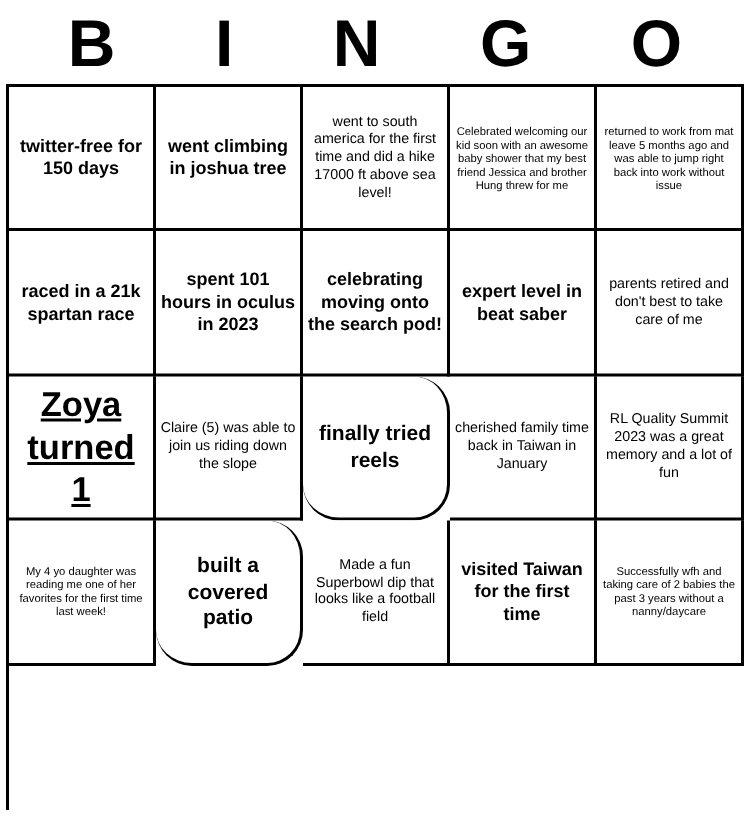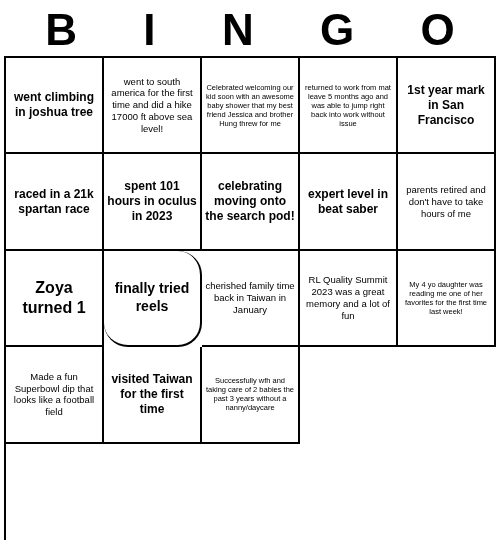--- a/index.html
+++ b/index.html
@@ -52,52 +52,55 @@
       color: #000;
       min-height: 0;
       overflow: hidden;
     }
     .bingo-cell.large-text {
       font-size: 14px;
       font-weight: bold;
       border-radius: 24px;
     }
     .bingo-cell.xl-text {
-      font-size: 16px;
+      font-size: 23px;
       font-weight: bold;
+      text-decoration: underline;
     }
     .bingo-cell.medium-text {
       font-size: 12px;
       font-weight: bold;
     }
   </style>
 </head>
 <body>
 
 <div class="bingo-container">
   <div class="bingo-header">
     <span class="bingo-letter">B</span>
     <span class="bingo-letter">I</span>
     <span class="bingo-letter">N</span>
     <span class="bingo-letter">G</span>
     <span class="bingo-letter">O</span>
   </div>
   <div class="bingo-grid">
+  <div class="bingo-cell medium-text">twitter-free for 150 days</div>
       <div class="bingo-cell medium-text">went climbing in joshua tree</div>
       <div class="bingo-cell">went to south america for the first time and did a hike 17000 ft above sea level!</div>
       <div class="bingo-cell" style="font-size: 7.5px; line-height: 1.2;">Celebrated welcoming our kid soon with an awesome baby shower that my best friend Jessica and brother Hung threw for me</div>
       <div class="bingo-cell" style="font-size: 7.5px; line-height: 1.2;">returned to work from mat leave 5 months ago and was able to jump right back into work without issue</div>
-      <div class="bingo-cell medium-text">1st year mark in San Francisco</div>
       <div class="bingo-cell medium-text">raced in a 21k spartan race</div>
       <div class="bingo-cell medium-text">spent 101 hours in oculus in 2023</div>
       <div class="bingo-cell medium-text">celebrating moving onto the search pod!</div>
       <div class="bingo-cell medium-text">expert level in beat saber</div>
-      <div class="bingo-cell">parents retired and don't have to take hours of me</div>
+      <div class="bingo-cell">parents retired and don't best to take care of me</div>
       <div class="bingo-cell xl-text">Zoya turned 1</div>
+      <div class="bingo-cell">Claire (5) was able to join us riding down the slope</div>
       <div class="bingo-cell large-text">finally tried reels</div>
       <div class="bingo-cell">cherished family time back in Taiwan in January</div>
       <div class="bingo-cell">RL Quality Summit 2023 was a great memory and a lot of fun</div>
       <div class="bingo-cell" style="font-size: 7.5px; line-height: 1.2;">My 4 yo daughter was reading me one of her favorites for the first time last week!</div>
+      <div class="bingo-cell large-text">built a covered patio</div>
       <div class="bingo-cell">Made a fun Superbowl dip that looks like a football field</div>
       <div class="bingo-cell medium-text">visited Taiwan for the first time</div>
       <div class="bingo-cell" style="font-size: 7.5px; line-height: 1.2;">Successfully wfh and taking care of 2 babies the past 3 years without a nanny/daycare</div>
     </div>
 </div>
 
 </body></html>

